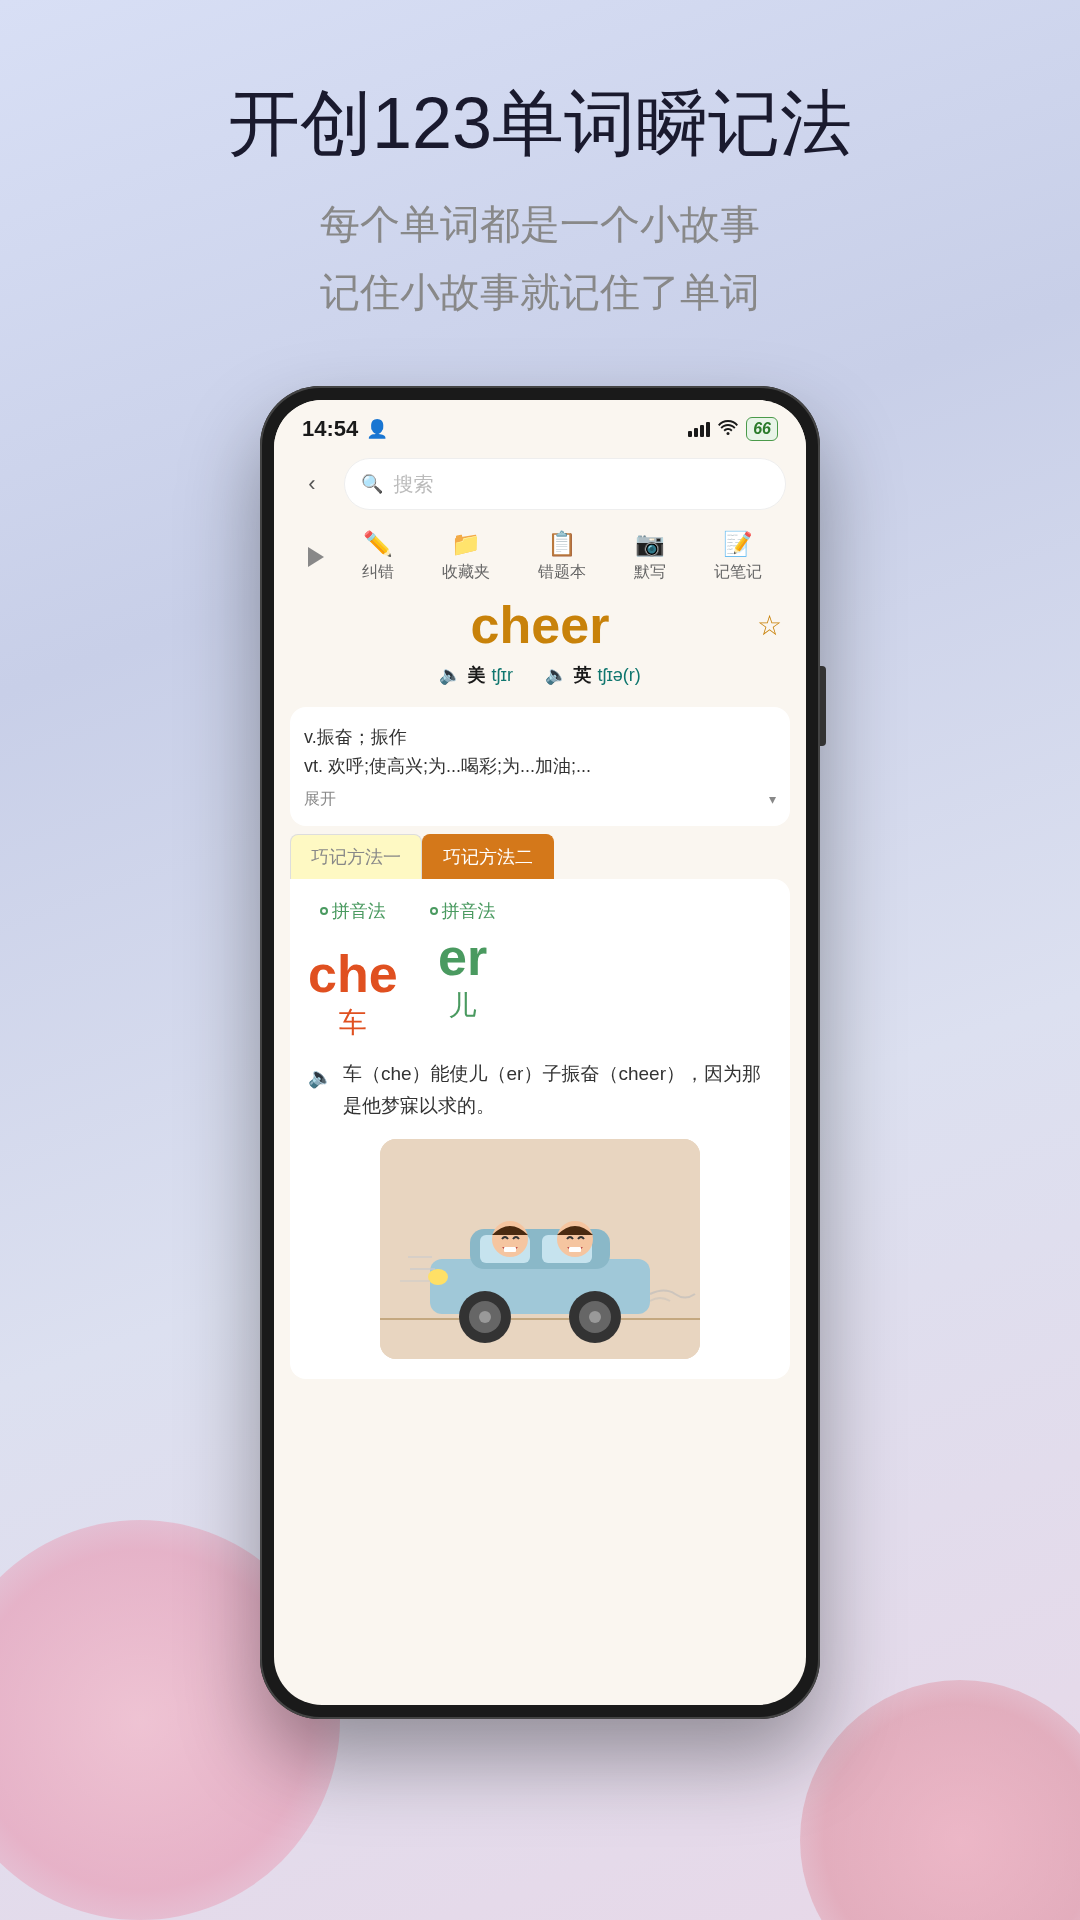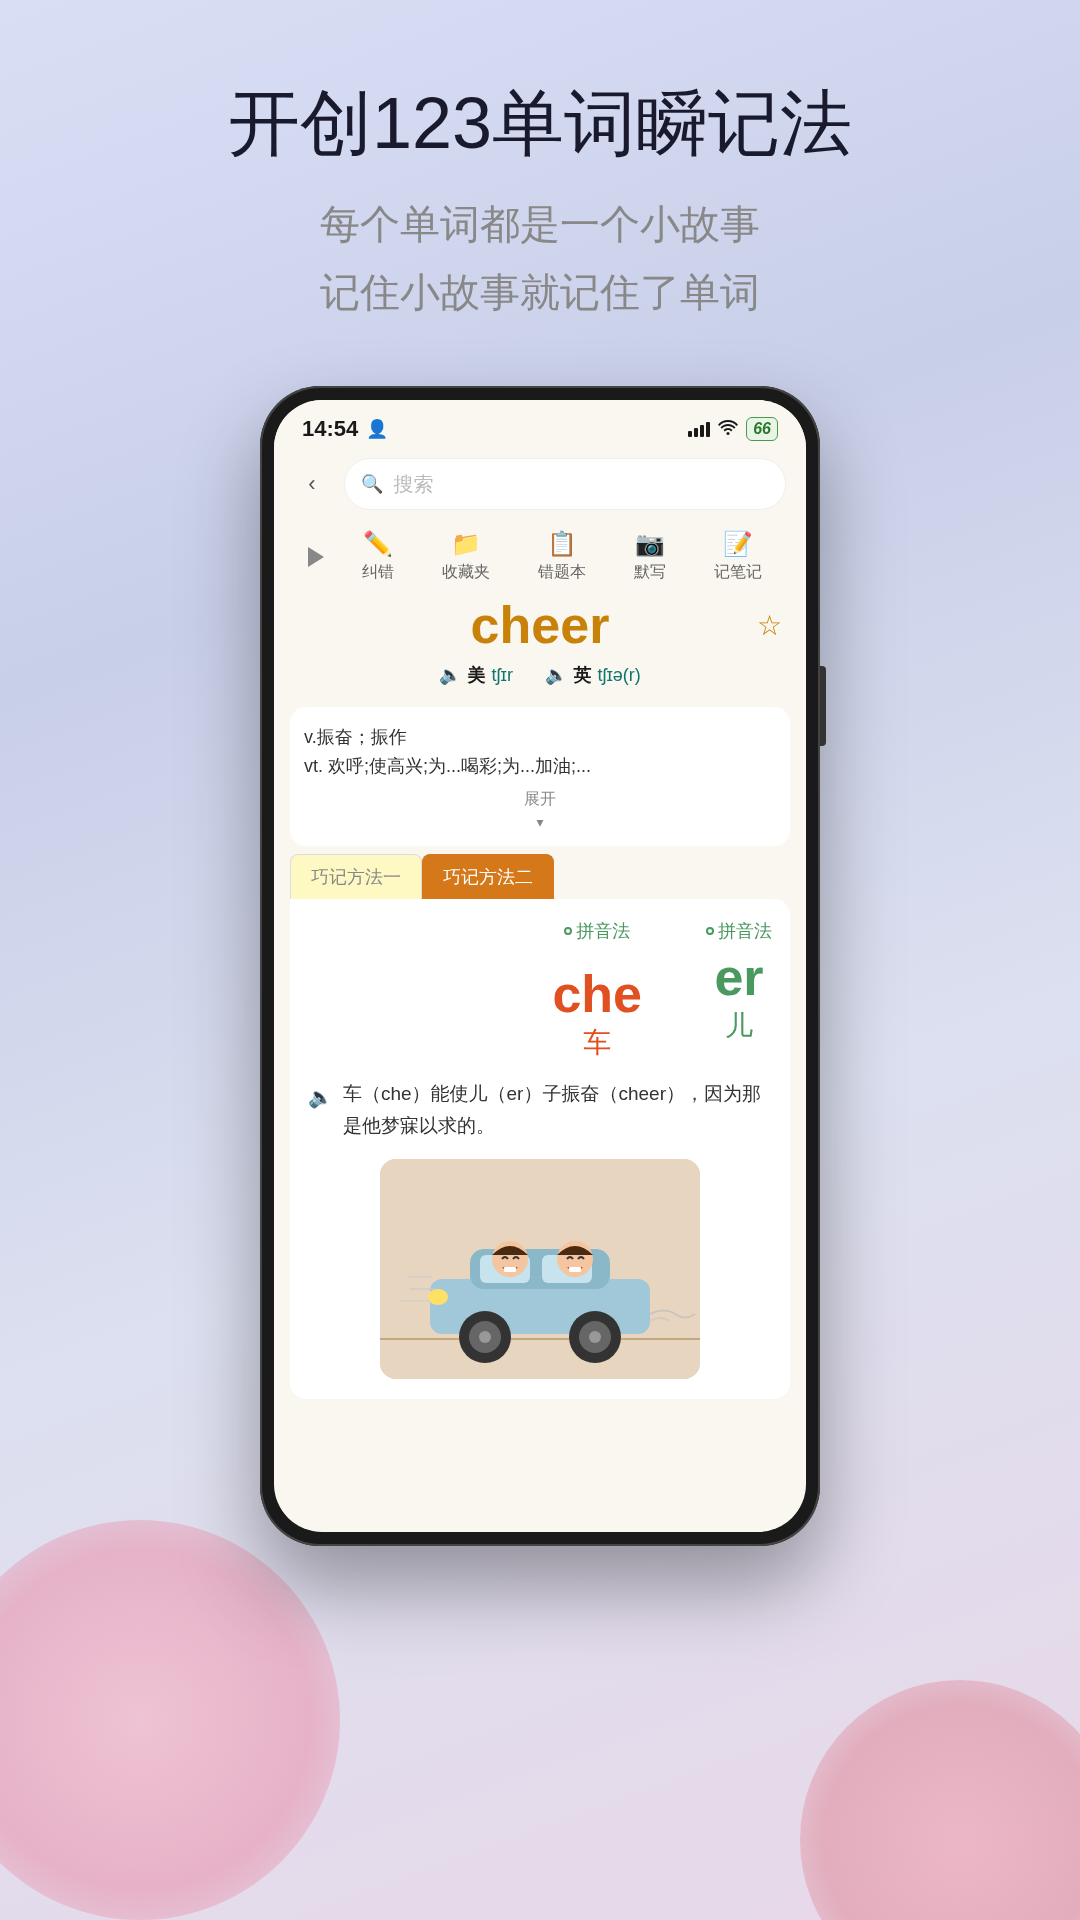--- a/index.html
+++ b/index.html
@@ -62,21 +62,21 @@
     .phone-wrapper {
       display: flex;
       justify-content: center;
       margin-top: 60px;
       position: relative;
       z-index: 2;
     }
 
     .phone-frame {
       width: 560px;
-      height: 1160px;
+      height: 1333px;
       background: #1a1a1a;
       border-radius: 60px;
       padding: 14px;
       box-shadow: 0 40px 80px rgba(0,0,0,0.35), inset 0 0 0 2px #444;
       position: relative;
     }
 
     
     .phone-frame::after {
       content: '';
@@ -323,21 +323,20 @@
       line-height: 1.6;
     }
 
     .expand-row {
       display: flex;
       justify-content: space-between;
       align-items: center;
       gap: 4px;
       margin-top: 8px;
       cursor: pointer;
-      flex-direction: column;
     }
 
     .expand-label {
       font-size: 16px;
       color: #888;
     }
 
     .expand-arrow {
       font-size: 14px;
       color: #888;
@@ -376,23 +375,22 @@
     .content-card {
       background: #fff;
       margin: 0 16px;
       border-radius: 0 16px 16px 16px;
       padding: 20px 18px;
     }
 
     
     .pinyin-cols {
       display: flex;
-      gap: 64px;
+      gap: 32px;
       margin-bottom: 16px;
-      justify-content: flex-end;
     }
 
     .pinyin-col {
       display: flex;
       flex-direction: column;
       align-items: center;
     }
 
     .pinyin-method-label {
       font-size: 18px;

